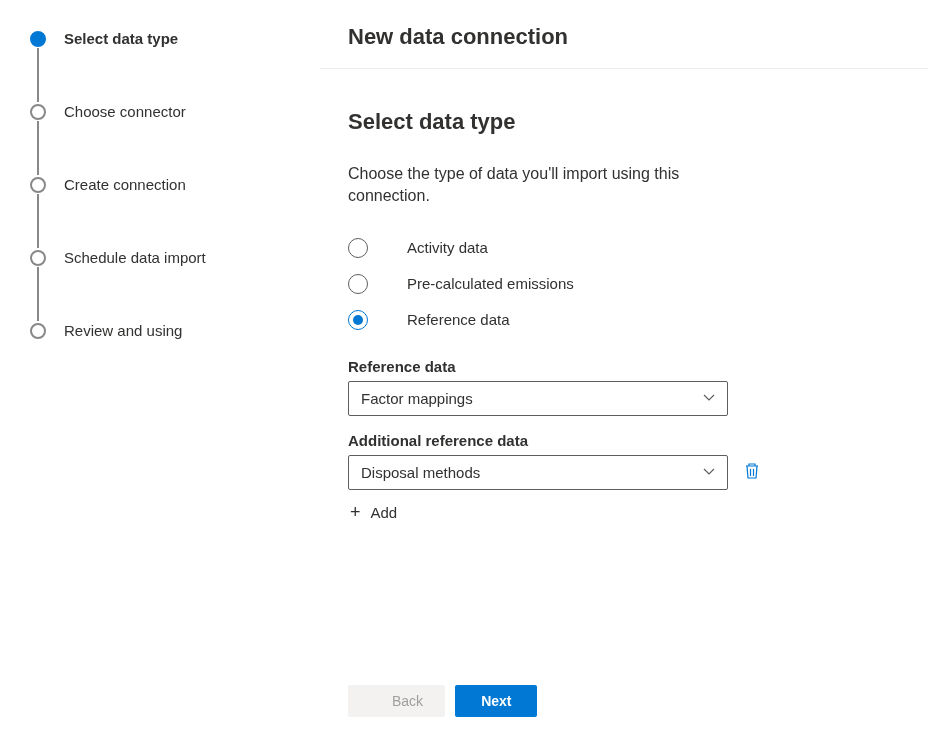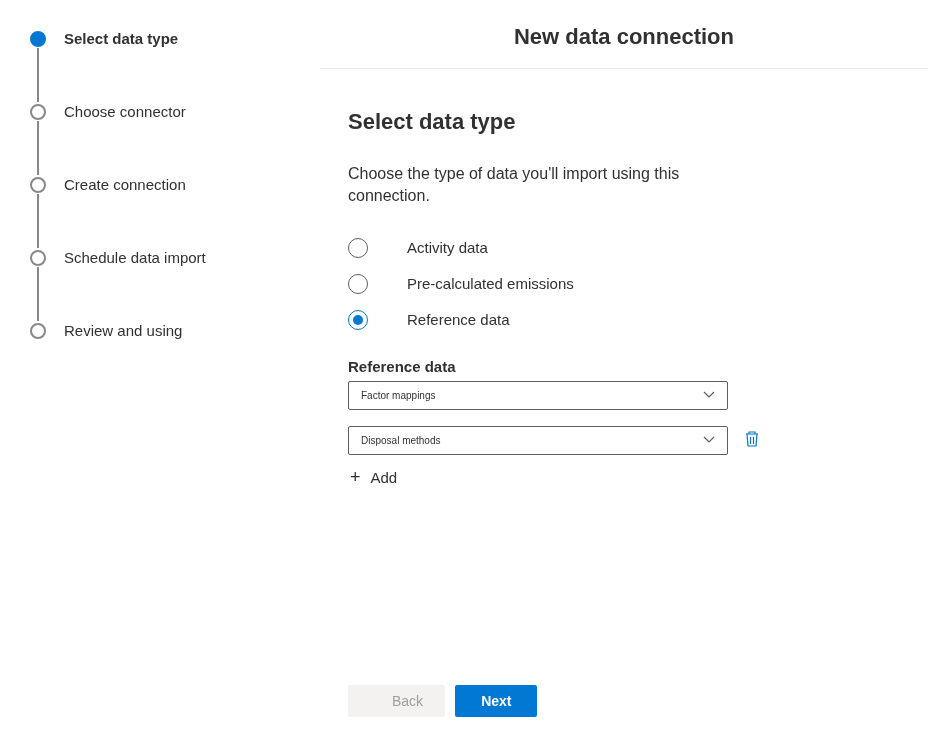--- a/index.html
+++ b/index.html
@@ -60,21 +60,20 @@
       flex-direction: column;
       border-left: none;
     }
     .main-header {
       padding: 24px 28px 18px 28px;
       border-bottom: 1px solid #edebe9;
     }
     .main-title {
       font-size: 22px;
       font-weight: 600;
-      text-align: center;
     }
     .main-body {
       padding: 40px 28px 20px 28px;
       flex: 1;
     }
     .page-title {
       font-size: 22px;
       font-weight: 600;
       margin-bottom: 28px;
     }
@@ -130,21 +129,21 @@
       gap: 14px;
     }
     .dropdown {
       flex: 1;
       display: flex;
       justify-content: space-between;
       align-items: center;
       border: 1px solid #605e5c;
       border-radius: 2px;
       padding: 8px 12px;
-      font-size: 10px;
+      font-size: 15px;
       cursor: pointer;
       max-width: 380px;
     }
     .chevron svg { display: block; }
     .delete-btn {
       width: 20px;
       height: 20px;
       cursor: pointer;
       color: #0078d4;
       display: flex;
@@ -257,20 +256,21 @@
           <span class="chevron">
             <svg width="12" height="8" viewBox="0 0 12 8">
                 <path d="M1 1l5 5 5-5" stroke="#605e5c" stroke-width="1.2" fill="none"></path>
               </svg>
           </span>
         </div>
       </div>
     </div>
 
     <div class="section-block">
+      <div class="field-label">Additional reference data</div>
 
 
       <div class="field-row">
         <div class="dropdown">
           <span>Disposal methods</span>
           <span class="chevron">
             <svg width="12" height="8" viewBox="0 0 12 8">
                 <path d="M1 1l5 5 5-5" stroke="#605e5c" stroke-width="1.2" fill="none"></path>
               </svg>
           </span>

